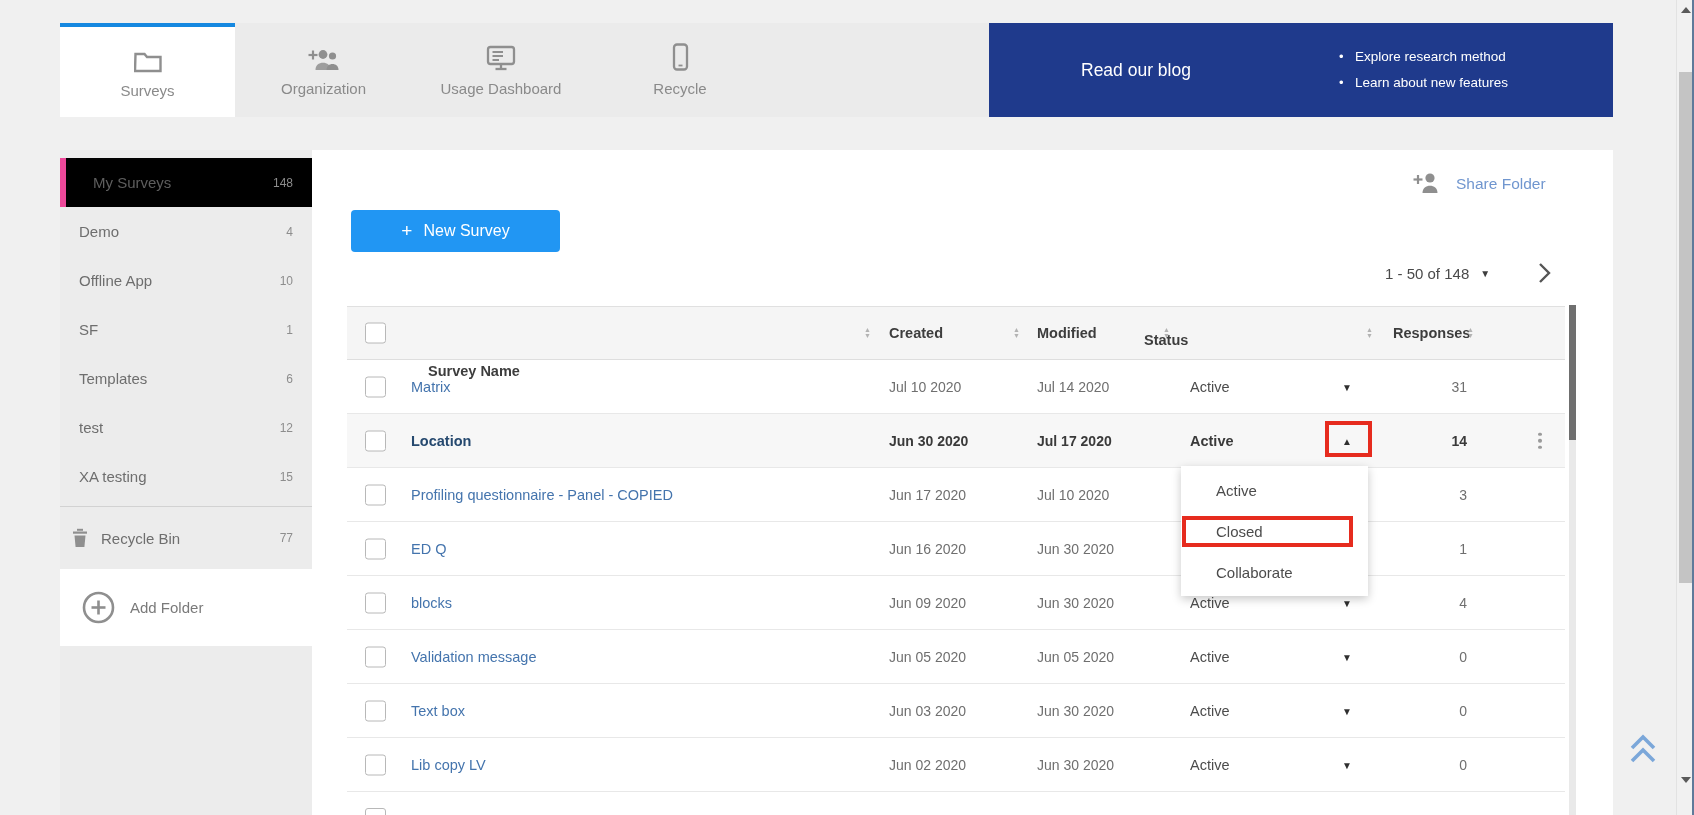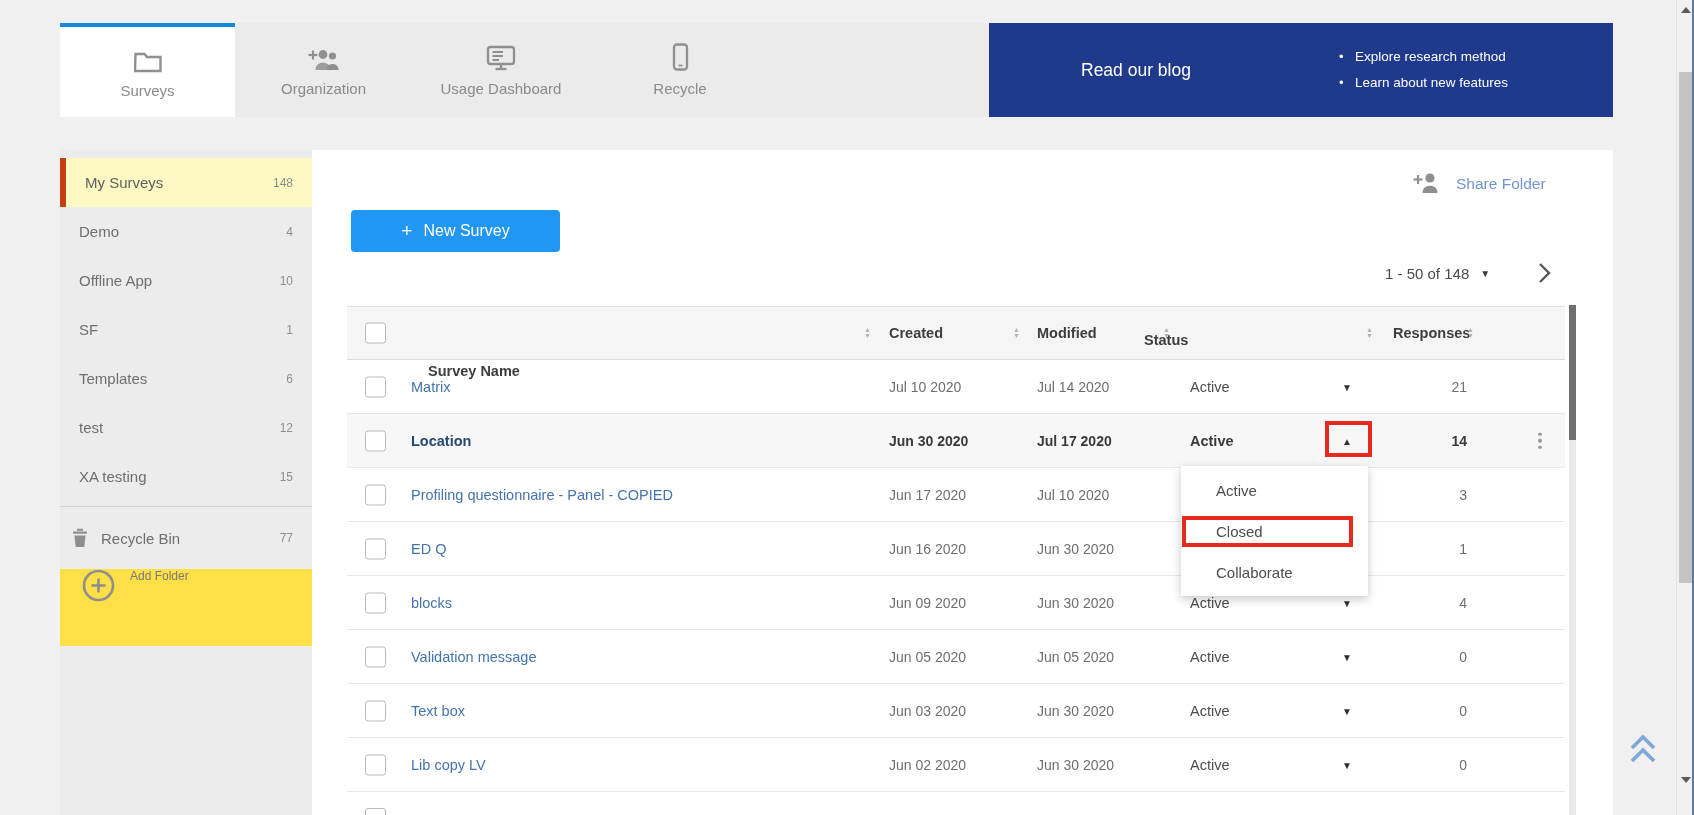--- a/index.html
+++ b/index.html
@@ -21,28 +21,28 @@
   .banner-title { position:absolute; left:92px; top:50%; transform:translateY(-50%); font-size:17.5px; cursor:pointer; }
   .banner-bullets { position:absolute; left:348px; top:50%; transform:translateY(-50%); list-style:none; }
   .banner-bullets li { position:relative; padding-left:18px; font-size:13.5px; line-height:26px; }
   .banner-bullets li::before { content:"•"; position:absolute; left:2px; font-size:13px; }
 
   
   .sidebar { position:absolute; left:60px; top:150px; width:252px; height:665px; background:#ececec; }
   .folder-list { padding-top:8px; }
   .folder-item { height:49px; display:flex; align-items:center; padding:0 19px; color:#6e6e6e;
                  font-size:15px; cursor:pointer; }
-  .folder-item.active { background:#fef9c3; border-left:6px solid #c2410c; padding-left:19px; color:#5e5e5e; }
+  .folder-item.active { background:#000000; border-left:6px solid #ec4899; padding-left:27px; color:#5e5e5e; }
   .folder-count { margin-left:auto; font-size:12px; color:#8d8d8d; }
   .sidebar-divider { height:1px; background:#d2d2d2; margin-top:5px; }
   .recycle-row { height:62px; display:flex; align-items:center; padding:0 19px 0 12px; color:#6e6e6e;
                  font-size:15px; cursor:pointer; }
   .recycle-row .icn { margin-right:13px; display:flex; }
-  .add-folder { height:77px; background:#fde047; display:flex; padding-left:22px;
-                color:#7a7a7a; font-size:12px; cursor:pointer; }
+  .add-folder { height:77px; background:#ffffff; display:flex; align-items:center; padding-left:22px;
+                color:#7a7a7a; font-size:15px; cursor:pointer; }
   .add-folder .icn { margin-right:15px; display:flex; }
 
   
   .main { position:absolute; left:312px; top:150px; width:1301px; height:665px; background:#ffffff;text-decoration:underline; }
 
   .share { position:absolute; left:1100px; top:22px; height:24px; display:flex; align-items:center; gap:16px; cursor:pointer; }
   .share-label { font-size:15.5px; color:#7096cf; }
 
   .new-survey { position:absolute; left:39px; top:60px; width:209px; height:42px; background:#2196f3;
                 border:none; border-radius:4px; color:#fff; font-size:16px; display:flex; align-items:center;
@@ -265,21 +265,21 @@
         <span class="sort s5">▲<br>▼</span>
       </div>
 
       <div class="row">
         <div class="cell cb"></div>
         <span class="cell c-name name-link">Matrix</span>
         <span class="cell c-created date-txt">Jul 10 2020</span>
         <span class="cell c-modified date-txt">Jul 14 2020</span>
         <span class="cell c-status status-txt">Active</span>
         <span class="cell c-arrow">▼</span>
-        <span class="cell c-resp resp-txt">21</span>
+        <span class="cell c-resp resp-txt">31</span>
       </div>
 
       <div class="row selected">
         <div class="cell cb"></div>
         <span class="cell c-name name-link">Location</span>
         <span class="cell c-created date-txt">Jun 30 2020</span>
         <span class="cell c-modified date-txt">Jul 17 2020</span>
         <span class="cell c-status status-txt">Active</span>
         <span class="cell c-arrow">▲</span>
         <span class="cell c-resp resp-txt">14</span>

